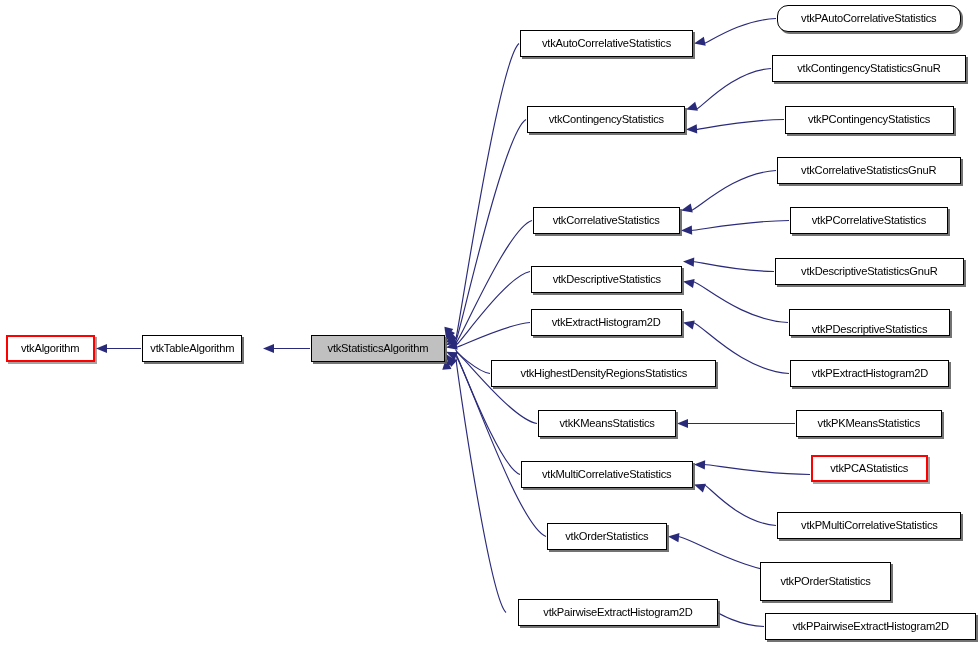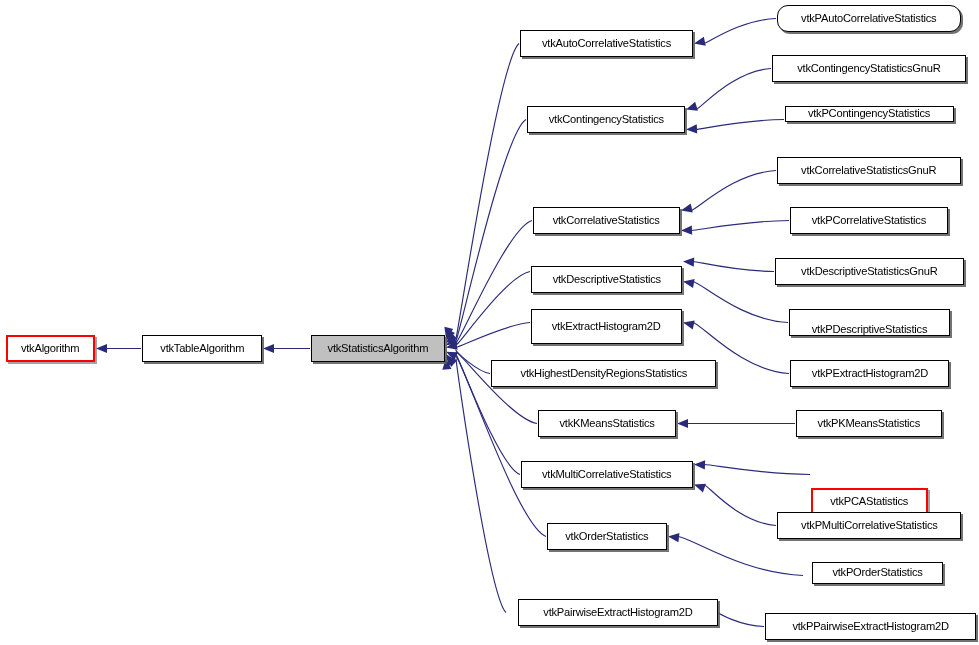--- a/index.html
+++ b/index.html
@@ -163,39 +163,39 @@
       </g>
       <g>
         <path d="M 718 612.5 C 718.08 613.06, 738.8 625.66, 764 626.5" stroke="#2a2a7a" stroke-width="1.15" fill="none"></path>
         <polygon points="708,612.5 714.1094025894527,622.7389061915807 705.00186724777,624.0399826689646" fill="#2a2a7a"></polygon>
       </g>
     </svg>
   <div id="node-layer">
       <div class="node highlight" style="left: 6px; top: 335px; width: 89px; height: 27px;">
         <span class="label">vtkAlgorithm</span>
       </div>
-      <div class="node" style="left: 142px; top: 335px; width: 120px; height: 27px;">
+      <div class="node" style="left: 142px; top: 335px; width: 100px; height: 27px;">
         <span class="label">vtkTableAlgorithm</span>
       </div>
       <div class="node current" style="left: 311px; top: 335px; width: 134px; height: 27px;">
         <span class="label">vtkStatisticsAlgorithm</span>
       </div>
       <div class="node" style="left: 520px; top: 30px; width: 173px; height: 27px;">
         <span class="label">vtkAutoCorrelativeStatistics</span>
       </div>
       <div class="node" style="left: 527px; top: 106px; width: 158px; height: 27px;">
         <span class="label">vtkContingencyStatistics</span>
       </div>
       <div class="node" style="left: 533px; top: 207px; width: 147px; height: 27px;">
         <span class="label">vtkCorrelativeStatistics</span>
       </div>
       <div class="node" style="left: 531px; top: 258px; width: 151px; height: 27px; margin-top: 8px;">
         <span class="label">vtkDescriptiveStatistics</span>
       </div>
-      <div class="node" style="left: 531px; top: 309px; width: 151px; height: 35px;">
+      <div class="node" style="left: 531px; top: 309px; width: 151px; height: 27px;">
         <span class="label">vtkExtractHistogram2D</span>
       </div>
       <div class="node" style="left: 491px; top: 360px; width: 225px; height: 27px;">
         <span class="label">vtkHighestDensityRegionsStatistics</span>
       </div>
       <div class="node" style="left: 538px; top: 410px; width: 138px; height: 27px;">
         <span class="label">vtkKMeansStatistics</span>
       </div>
       <div class="node" style="left: 521px; top: 461px; width: 172px; height: 27px;">
         <span class="label">vtkMultiCorrelativeStatistics</span>
@@ -205,47 +205,47 @@
       </div>
       <div class="node" style="left: 518px; top: 599px; width: 200px; height: 27px;">
         <span class="label">vtkPairwiseExtractHistogram2D</span>
       </div>
       <div class="node" style="left: 777px; top: 5px; width: 184px; height: 27px; border-radius: 11px;">
         <span class="label">vtkPAutoCorrelativeStatistics</span>
       </div>
       <div class="node" style="left: 772px; top: 55px; width: 194px; height: 27px;">
         <span class="label">vtkContingencyStatisticsGnuR</span>
       </div>
-      <div class="node" style="left: 785px; top: 106px; width: 169px; height: 16px; text-align: center;">
+      <div class="node" style="left: 785px; top: 106px; width: 169px; height: 28px; text-align: center;">
         <span class="label">vtkPContingencyStatistics</span>
       </div>
       <div class="node" style="left: 777px; top: 157px; width: 184px; height: 27px;">
         <span class="label">vtkCorrelativeStatisticsGnuR</span>
       </div>
       <div class="node" style="left: 790px; top: 207px; width: 158px; height: 27px;">
         <span class="label">vtkPCorrelativeStatistics</span>
       </div>
       <div class="node" style="left: 775px; top: 258px; width: 189px; height: 27px;">
         <span class="label">vtkDescriptiveStatisticsGnuR</span>
       </div>
       <div class="node" style="left: 789px; top: 309px; width: 161px; height: 27px; align-items: flex-end;">
         <span class="label">vtkPDescriptiveStatistics</span>
       </div>
       <div class="node" style="left: 790px; top: 360px; width: 159px; height: 27px;">
         <span class="label">vtkPExtractHistogram2D</span>
       </div>
       <div class="node" style="left: 796px; top: 410px; width: 146px; height: 27px;">
         <span class="label">vtkPKMeansStatistics</span>
       </div>
-      <div class="node highlight" style="left: 811px; top: 488px; width: 117px; height: 27px;">
+      <div class="node highlight" style="left: 811px; top: 455px; width: 117px; height: 27px;">
         <span class="label">vtkPCAStatistics</span>
       </div>
       <div class="node" style="left: 777px; top: 512px; width: 184px; height: 27px;">
         <span class="label">vtkPMultiCorrelativeStatistics</span>
       </div>
-      <div class="node" style="left: 812px; top: 562px; width: 131px; height: 22px;">
+      <div class="node" style="left: 760px; top: 562px; width: 131px; height: 39px;">
         <span class="label">vtkPOrderStatistics</span>
       </div>
       <div class="node" style="left: 765px; top: 613px; width: 211px; height: 27px;">
         <span class="label">vtkPPairwiseExtractHistogram2D</span>
       </div>
     </div>
 </div>
 
 </body></html>

